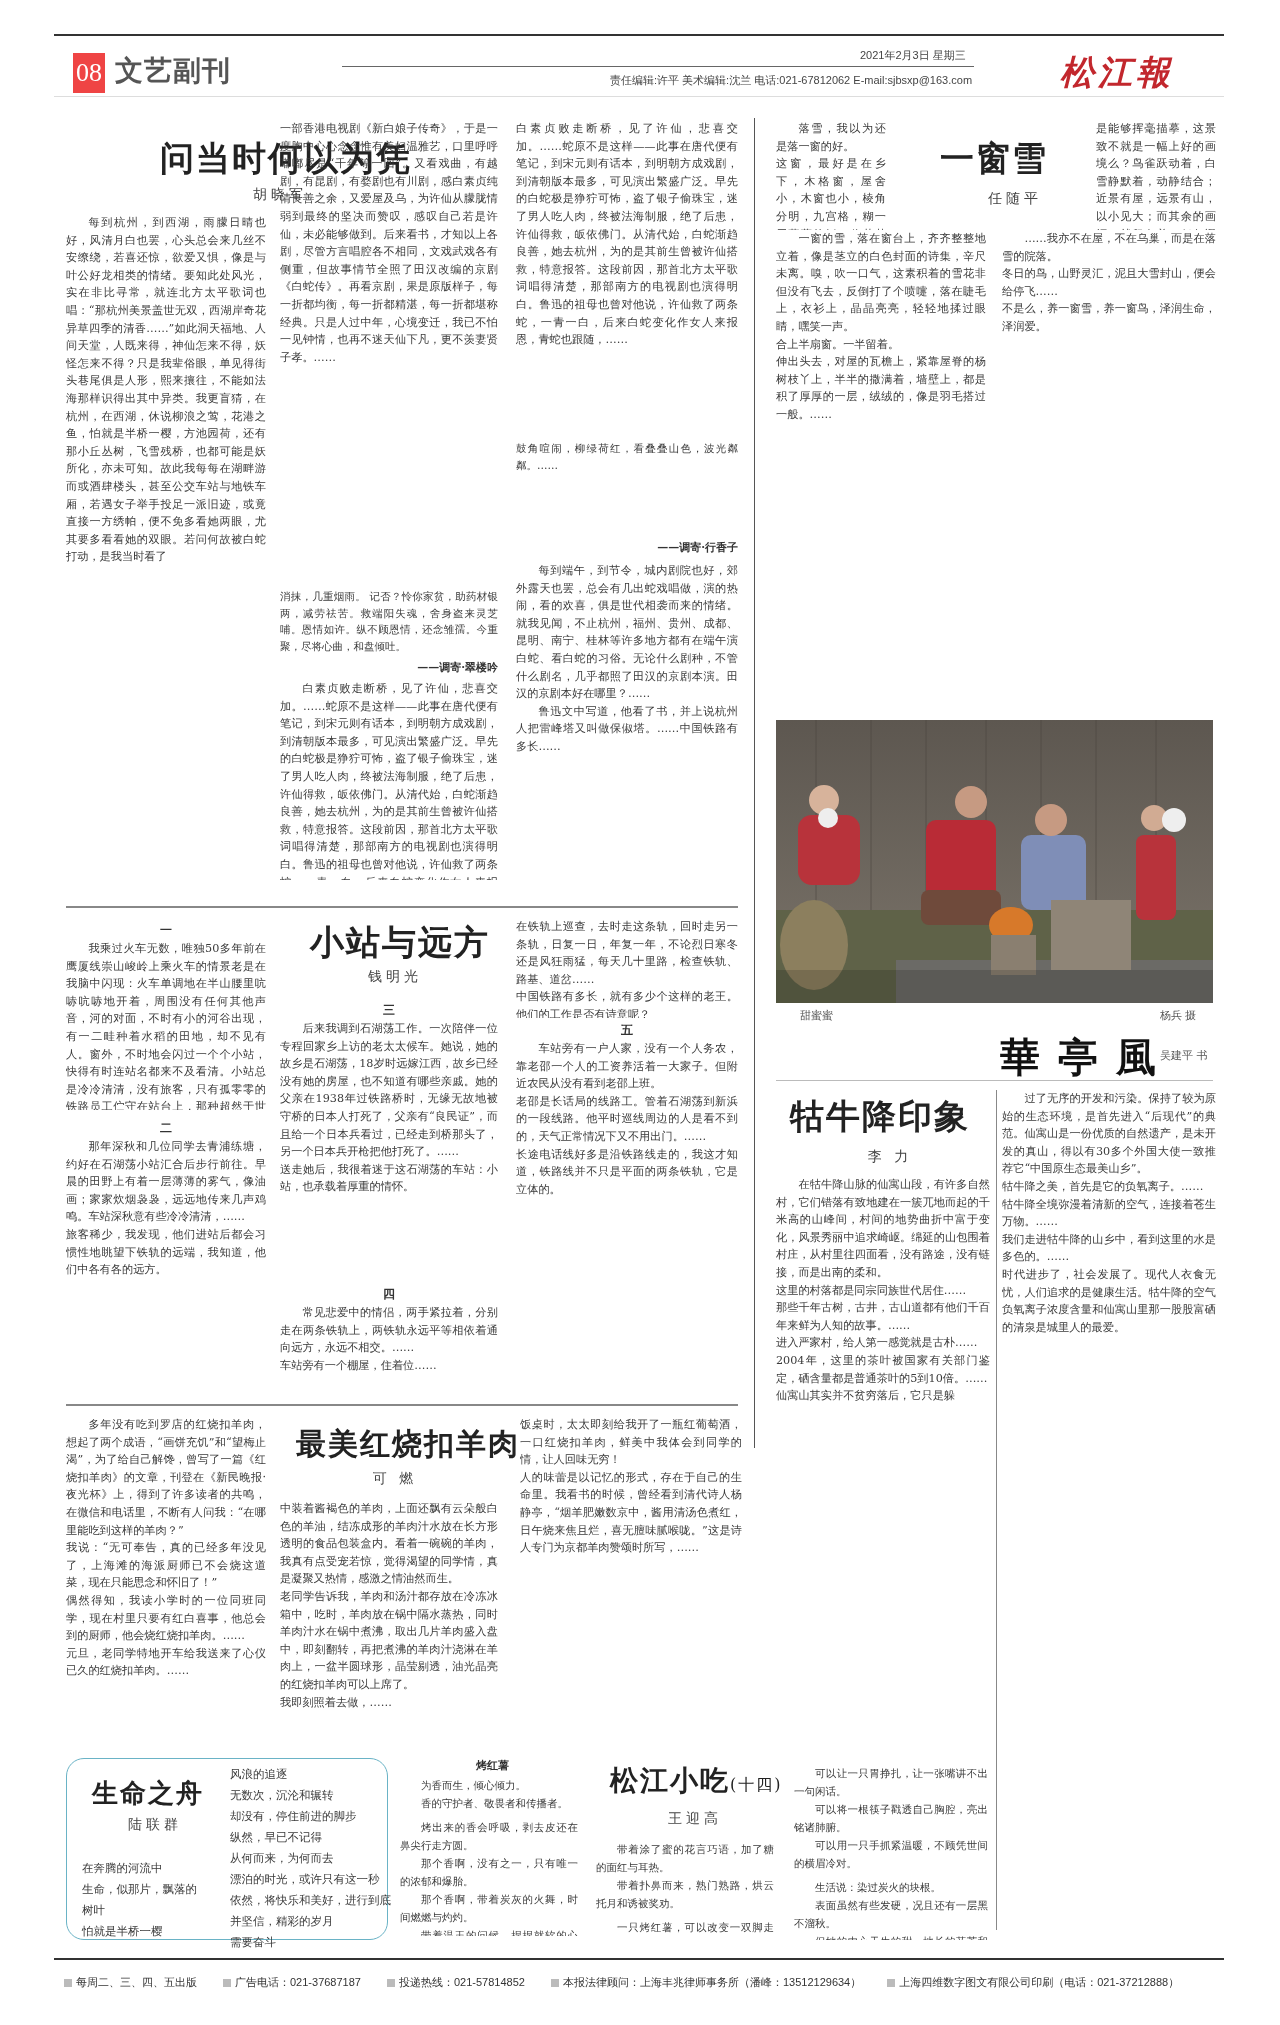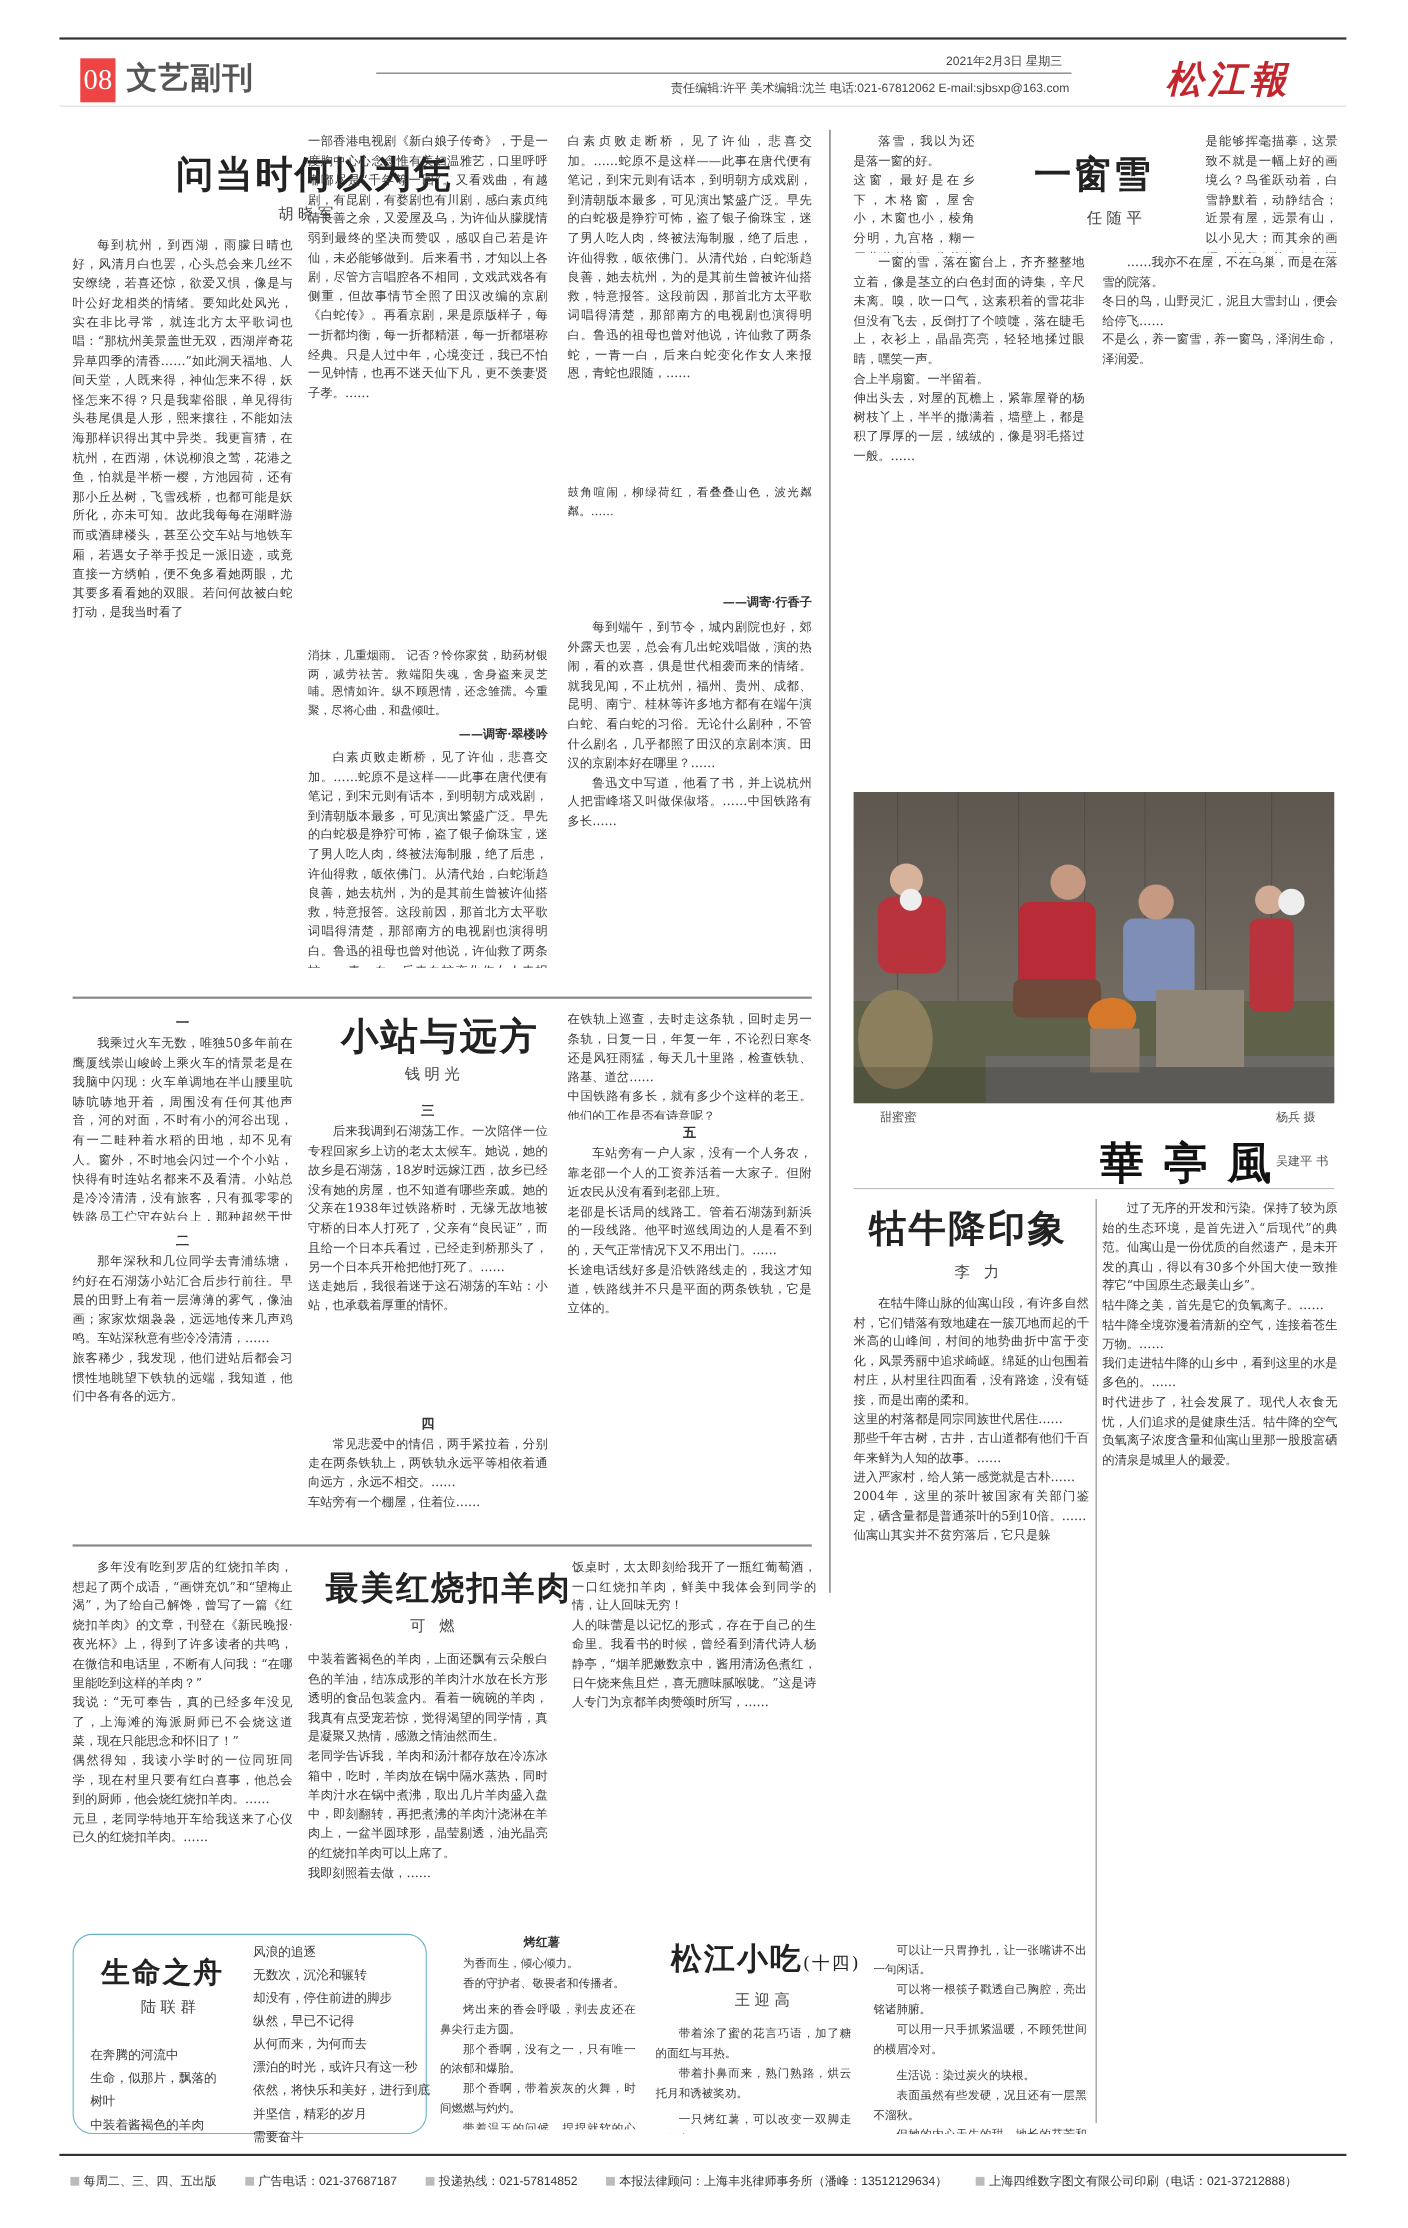--- a/index.html
+++ b/index.html
@@ -227,21 +227,21 @@
 人的味蕾是以记忆的形式，存在于自己的生命里。我看书的时候，曾经看到清代诗人杨静亭，“烟羊肥嫩数京中，酱用清汤色煮红，日午烧来焦且烂，喜无膻味腻喉咙。”这是诗人专门为京都羊肉赞颂时所写，……</p>
 </div>
 
 <div class="abs poem-box"></div>
 <div class="abs art-title" style="left:92px; top:1776px; font-size:26px;">生命之舟</div>
 <div class="abs art-author" style="left:100px; top:1816px; width:110px;">陆联群</div>
 <div class="abs" style="left:82px; top:1858px;">
   <div class="poem-line">在奔腾的河流中</div>
   <div class="poem-line">生命，似那片，飘落的</div>
   <div class="poem-line">树叶</div>
-  <div class="poem-line">中装着酱褐色的羊肉</div>
+  <div class="poem-line">怕就是半桥一樱</div>
 </div>
 <div class="abs" style="left:230px; top:1764px;">
   <div class="poem-line">风浪的追逐</div>
   <div class="poem-line">无数次，沉沦和辗转</div>
   <div class="poem-line">却没有，停住前进的脚步</div>
   <div class="poem-line">纵然，早已不记得</div>
   <div class="poem-line">从何而来，为何而去</div>
   <div class="poem-line">漂泊的时光，或许只有这一秒</div>
   <div class="poem-line">依然，将快乐和美好，进行到底</div>
   <div class="poem-line">并坚信，精彩的岁月</div>

